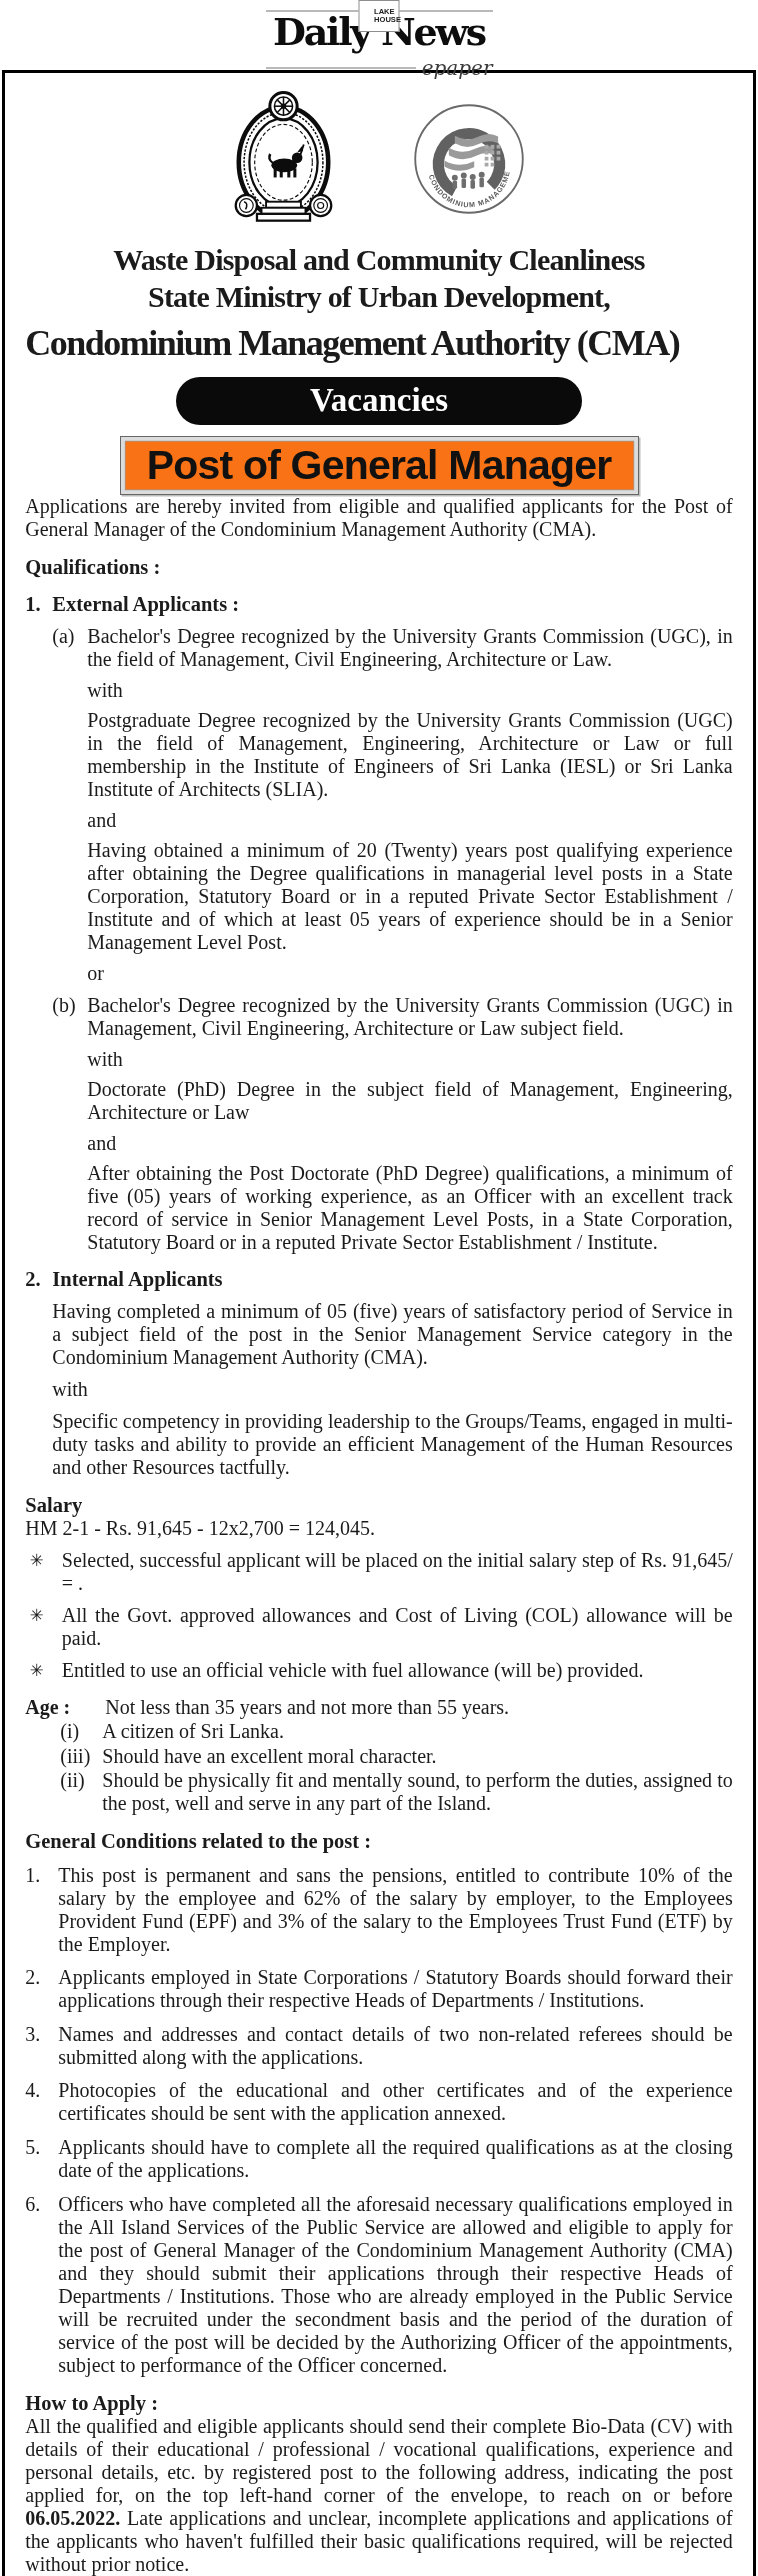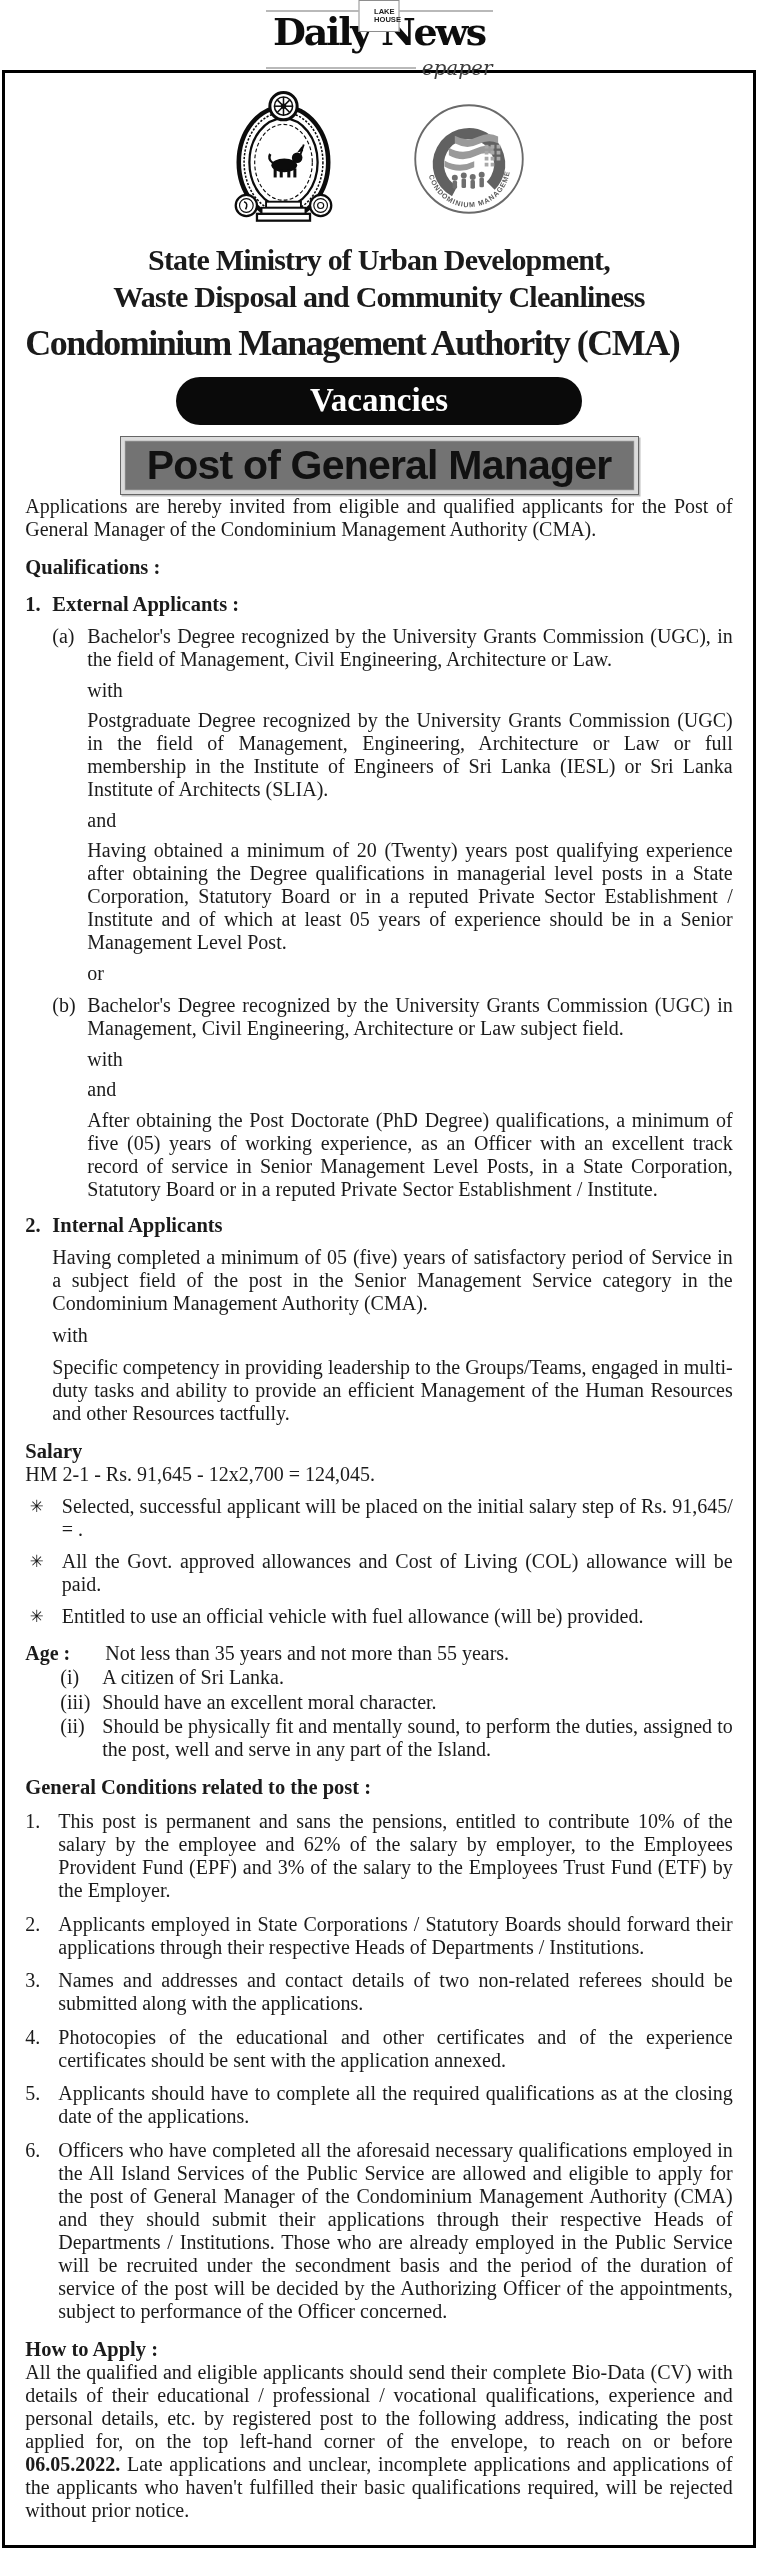--- a/index.html
+++ b/index.html
@@ -22,21 +22,21 @@
   .ad-box{margin:0 2.3px;border:3px solid #000;background:#fff;box-sizing:border-box;min-height:2461px;
           padding:12px 20px 23px;}
 
   .logo-row{display:flex;justify-content:center;align-items:center;gap:80px;margin-top:3px;}
 
   .ministry{text-align:center;font-weight:bold;font-size:30px;line-height:37px;margin-top:12px;letter-spacing:-0.8px;}
   .authority{text-align:left;font-weight:bold;font-size:36px;line-height:39px;margin-top:9px;letter-spacing:-1.5px;}
 
   .vacancies-pill{width:406px;margin:13.6px auto 0;background:#0a0a0a;color:#fff;border-radius:24px;
                   text-align:center;font-weight:bold;font-size:33px;line-height:35px;padding:6px 0 7.6px;}
-  .post-box{width:517px;margin:10.6px auto 0;background:#737373;border:1.5px solid #666;
+  .post-box{width:517px;margin:10.6px auto 0;background:#f97316;border:1.5px solid #666;
             box-shadow:inset 0 0 0 3.8px #dcdcdc, inset 0 0 0 4.5px #9a9a9a, 1.5px 1.5px 0 #bdbdbd;
             text-align:center;font-family:"Liberation Sans",sans-serif;font-weight:bold;font-size:41px;
             line-height:44px;padding:6px 0 7.6px;letter-spacing:-0.8px;color:#111;}
 
   
   .bodytext{font-size:20px;line-height:23px;text-align:justify;}
   .bodytext p{margin:0;}
   .intro{margin-top:18px;}
   .h-bold{font-weight:bold;font-size:20.5px;margin-top:15px;}
   .row{display:flex;margin-top:9px;}
@@ -167,22 +167,22 @@
           <rect x="65" y="101" width="6" height="13" rx="2"></rect>
         <circle cx="80" cy="99" r="4"></circle>
           <rect x="77" y="103" width="6" height="12" rx="2"></rect>
         <circle cx="92" cy="96" r="4"></circle>
           <rect x="89" y="100" width="6" height="13" rx="2"></rect>
       </g>
     </svg>
   </div>
 
   <div class="ministry">
+    <div>Waste Disposal and Community Cleanliness</div>
     <div>State Ministry of Urban Development,</div>
-    <div>Waste Disposal and Community Cleanliness</div>
   </div>
 
   <div class="authority">Condominium Management Authority (CMA)</div>
 
   <div class="vacancies-pill">Vacancies</div>
 
   <div class="post-box">Post of General Manager</div>
 
   <div class="bodytext">
 
@@ -205,20 +205,21 @@
           <p>and</p>
           <p>Having obtained a minimum of 20 (Twenty) years post qualifying experience after obtaining the Degree qualifications in managerial level posts in a State Corporation, Statutory Board or in a reputed Private Sector Establishment / Institute and of which at least 05 years of experience should be in a Senior Management Level Post.</p>
           <p>or</p>
         </span>
       </div>
       <div class="row alpha-row">
         <span class="marker">(b)</span>
         <span class="content">
           <p>Bachelor's Degree recognized by the University Grants Commission (UGC) in Management, Civil Engineering, Architecture or Law subject field.</p>
           <p>with</p>
+          <p>Doctorate (PhD) Degree in the subject field of Management, Engineering, Architecture or Law</p>
           <p>and</p>
           <p>After obtaining the Post Doctorate (PhD Degree) qualifications, a minimum of five (05) years of working experience, as an Officer with an excellent track record of service in Senior Management Level Posts, in a State Corporation, Statutory Board or in a reputed Private Sector Establishment / Institute.</p>
         </span>
       </div>
     </div>
 
     <div class="num-row">
       <span class="marker">2.</span>
       <span>Internal Applicants</span>
     </div>

